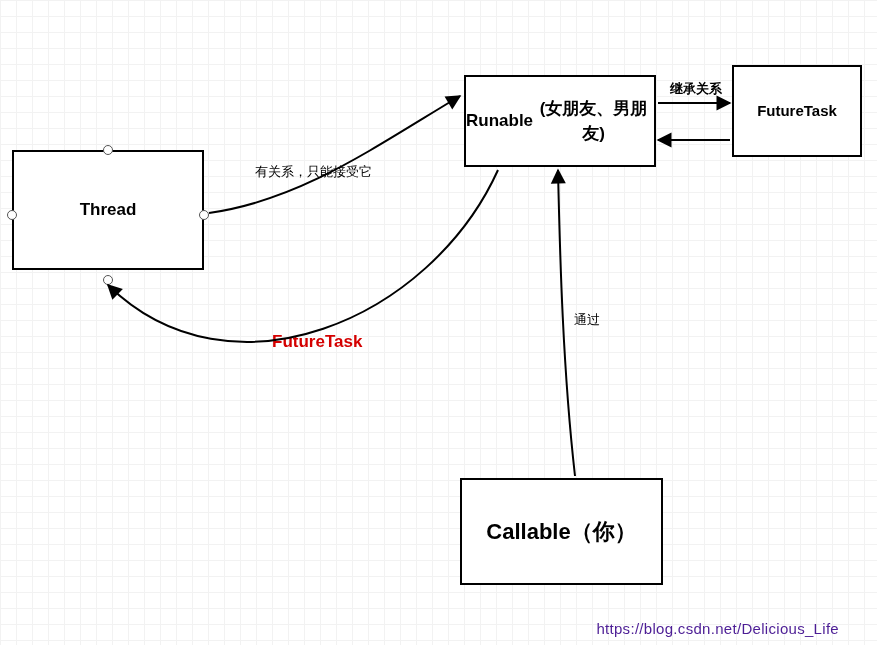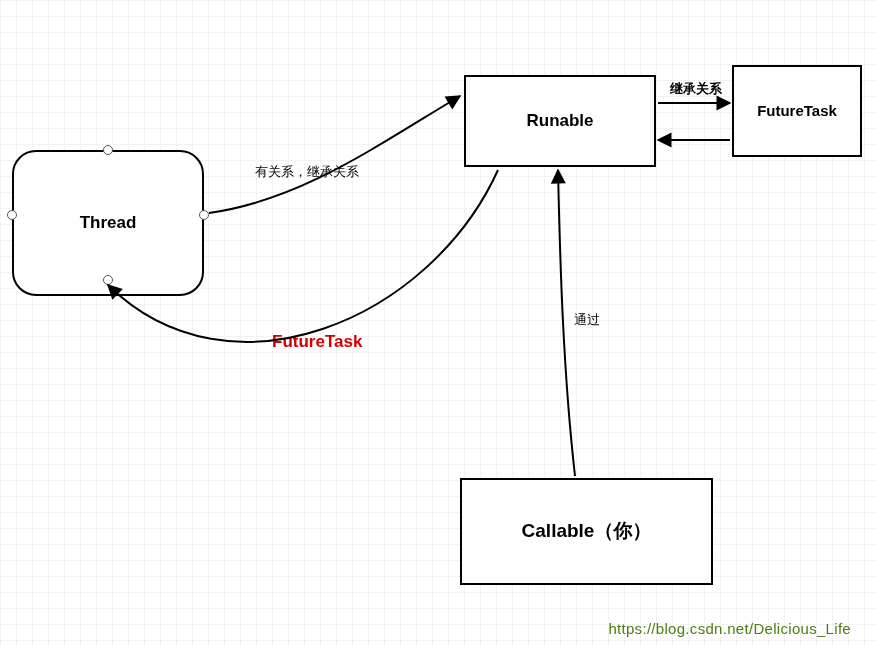--- a/index.html
+++ b/index.html
@@ -53,56 +53,57 @@
   }
   svg.arrows {
     position: absolute;
     inset: 0;
     width: 877px;
     height: 645px;
     pointer-events: none;
   }
   .watermark {
     position: absolute;
-    right: 26px;
+    right: 38px;
     bottom: 8px;
-    color: #4d7c0f;
+    color: #4c1d95;
     font-size: 15px;
     font-family: Arial, sans-serif;
     letter-spacing: 0.3px;
   }
 </style>
 </head>
 <body>
 
 <div class="grid"></div>
 
-<div class="box" style="left:12px; top:150px; width:192px; height:146px; font-size:17px;border-radius:24px;">
+<div class="box" style="left:12px; top:150px; width:192px; height:120px; font-size:17px;">
   <div>Thread</div>
 </div>
 
 <div class="anchor" style="left:108px; top:150px;"></div>
 <div class="anchor" style="left:108px; top:280px;"></div>
 <div class="anchor" style="left:12px;  top:215px;"></div>
 <div class="anchor" style="left:204px; top:215px;"></div>
 
 <div class="box" style="left:464px; top:75px; width:192px; height:92px; font-size:17px;">
   <div>Runable</div>
+  <div>(女朋友、男朋友)</div>
 </div>
 
 <div class="box" style="left:732px; top:65px; width:130px; height:92px; font-size:15px;">
   <div>FutureTask</div>
 </div>
 
-<div class="box" style="left:460px; top:478px; width:253px; height:107px; font-size:19px;">
+<div class="box" style="left:460px; top:478px; width:203px; height:107px; font-size:22px;">
   <div>Callable</div>
   <div>（你）</div>
 </div>
 
-<div class="label" style="left:255px; top:163px;">有关系，继承关系</div>
+<div class="label" style="left:255px; top:163px;">有关系，只能接受它</div>
 
 <div class="label red" style="left:272px; top:332px; font-size:17px;">FutureTask</div>
 
 <div class="label" style="left:574px; top:311px;">通过</div>
 
 <div class="label bold" style="left:670px; top:80px; font-size:13px;">继承关系</div>
 
 <svg class="arrows">
   <defs>
     <marker id="arrow" viewBox="0 0 12 12" refX="10" refY="6" markerWidth="9" markerHeight="9" orient="auto-start-reverse">

